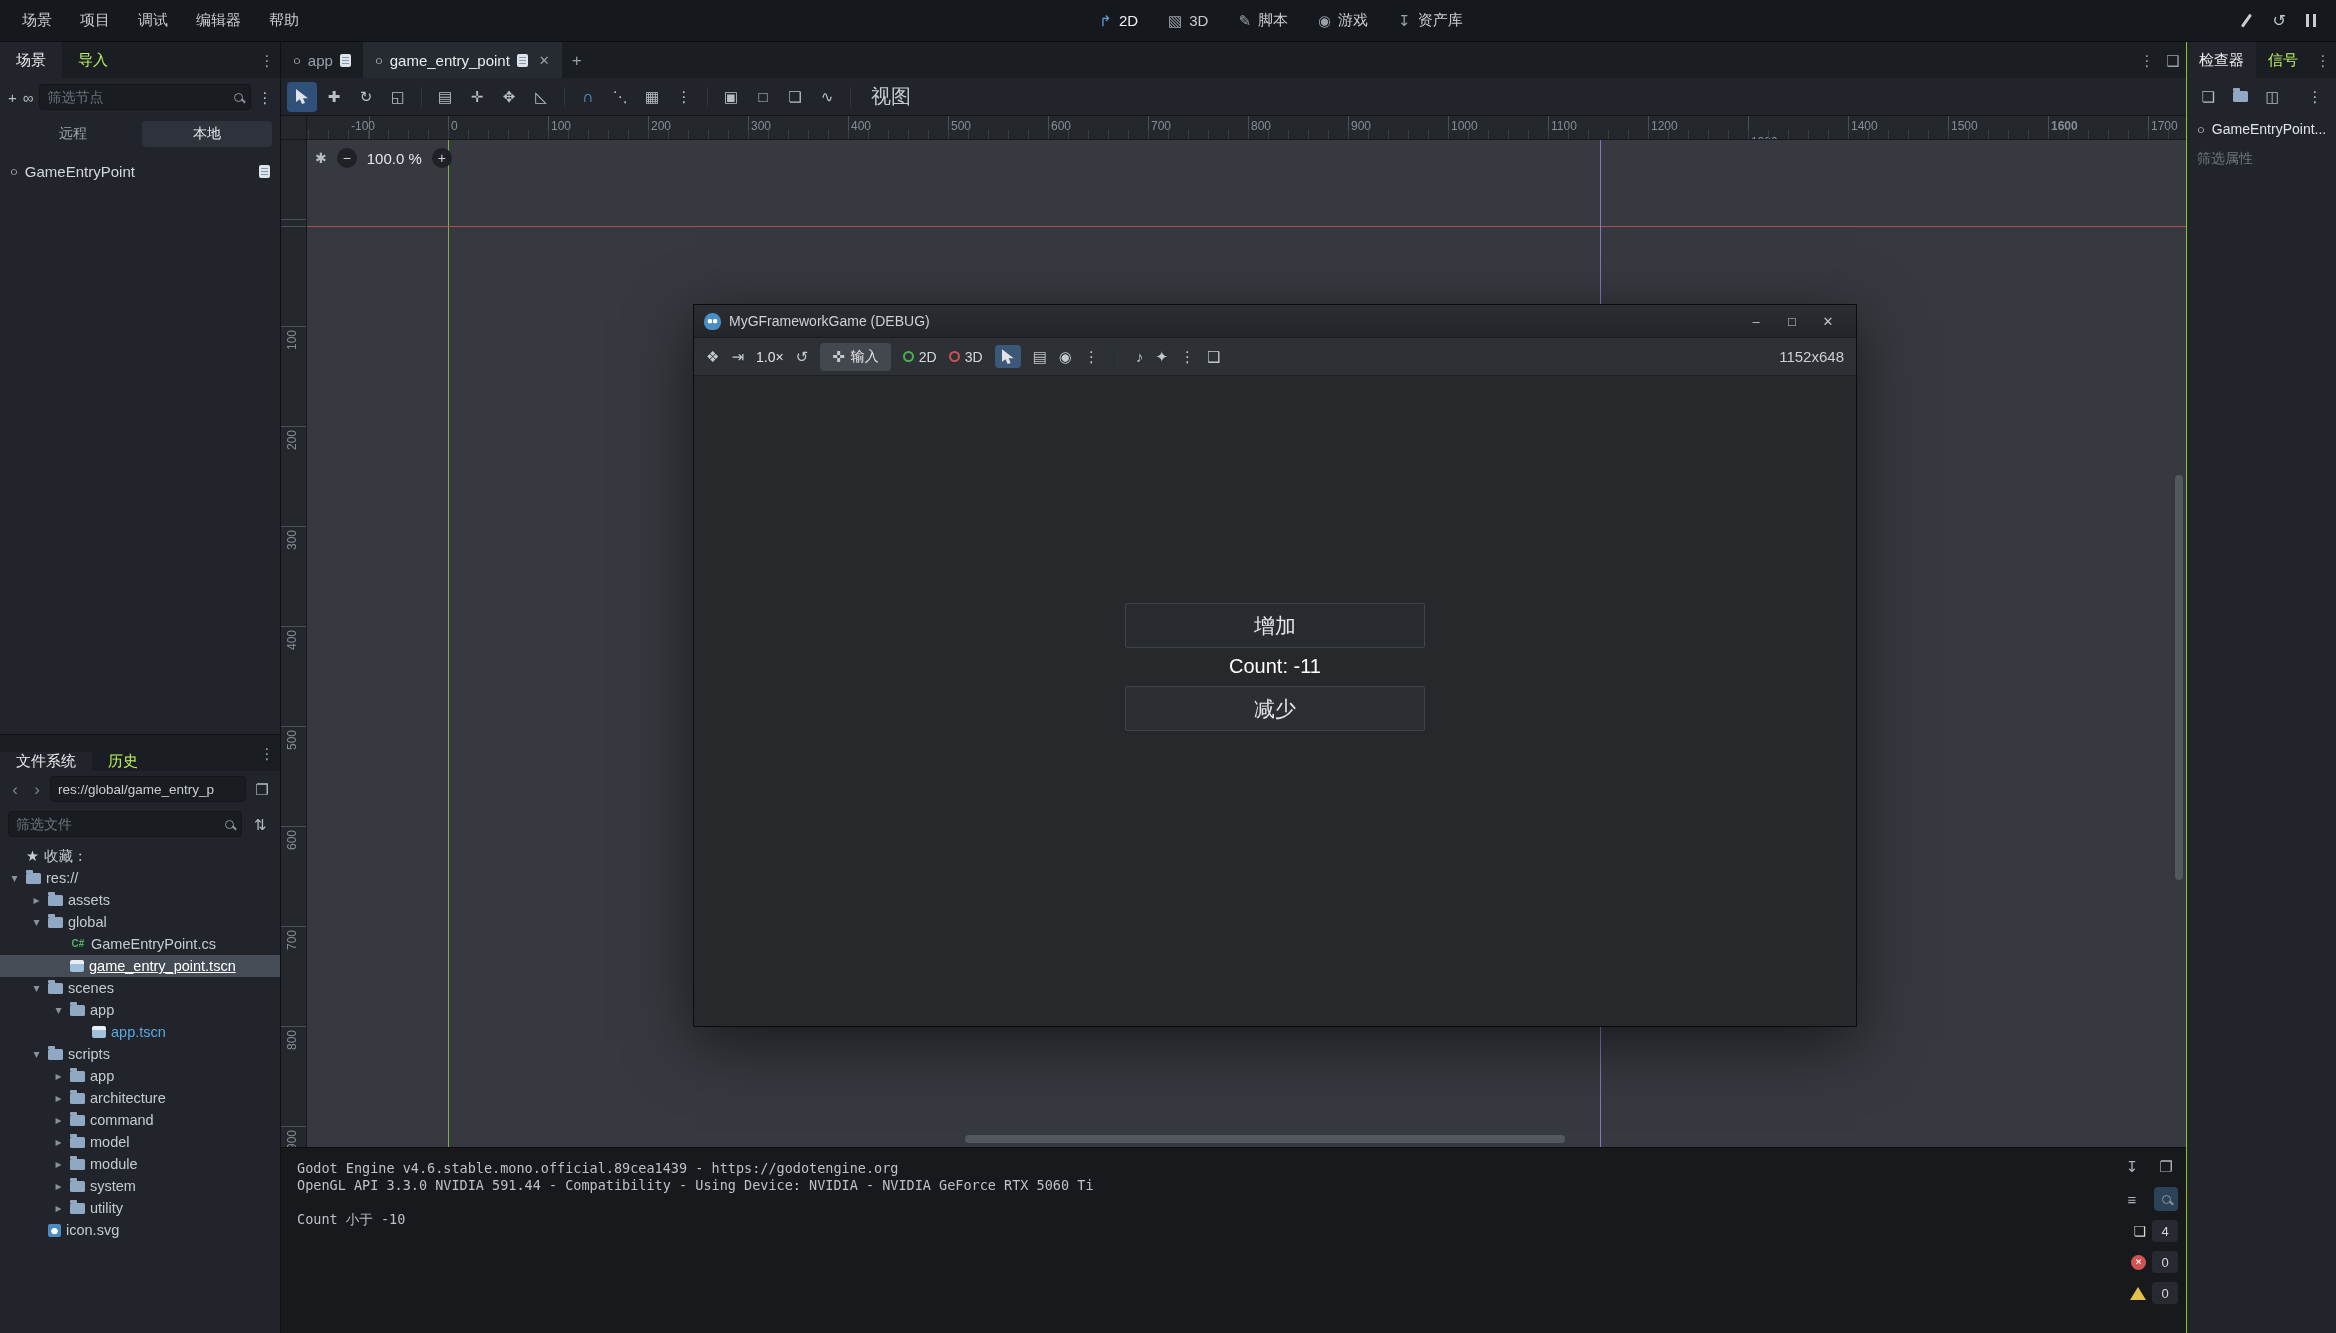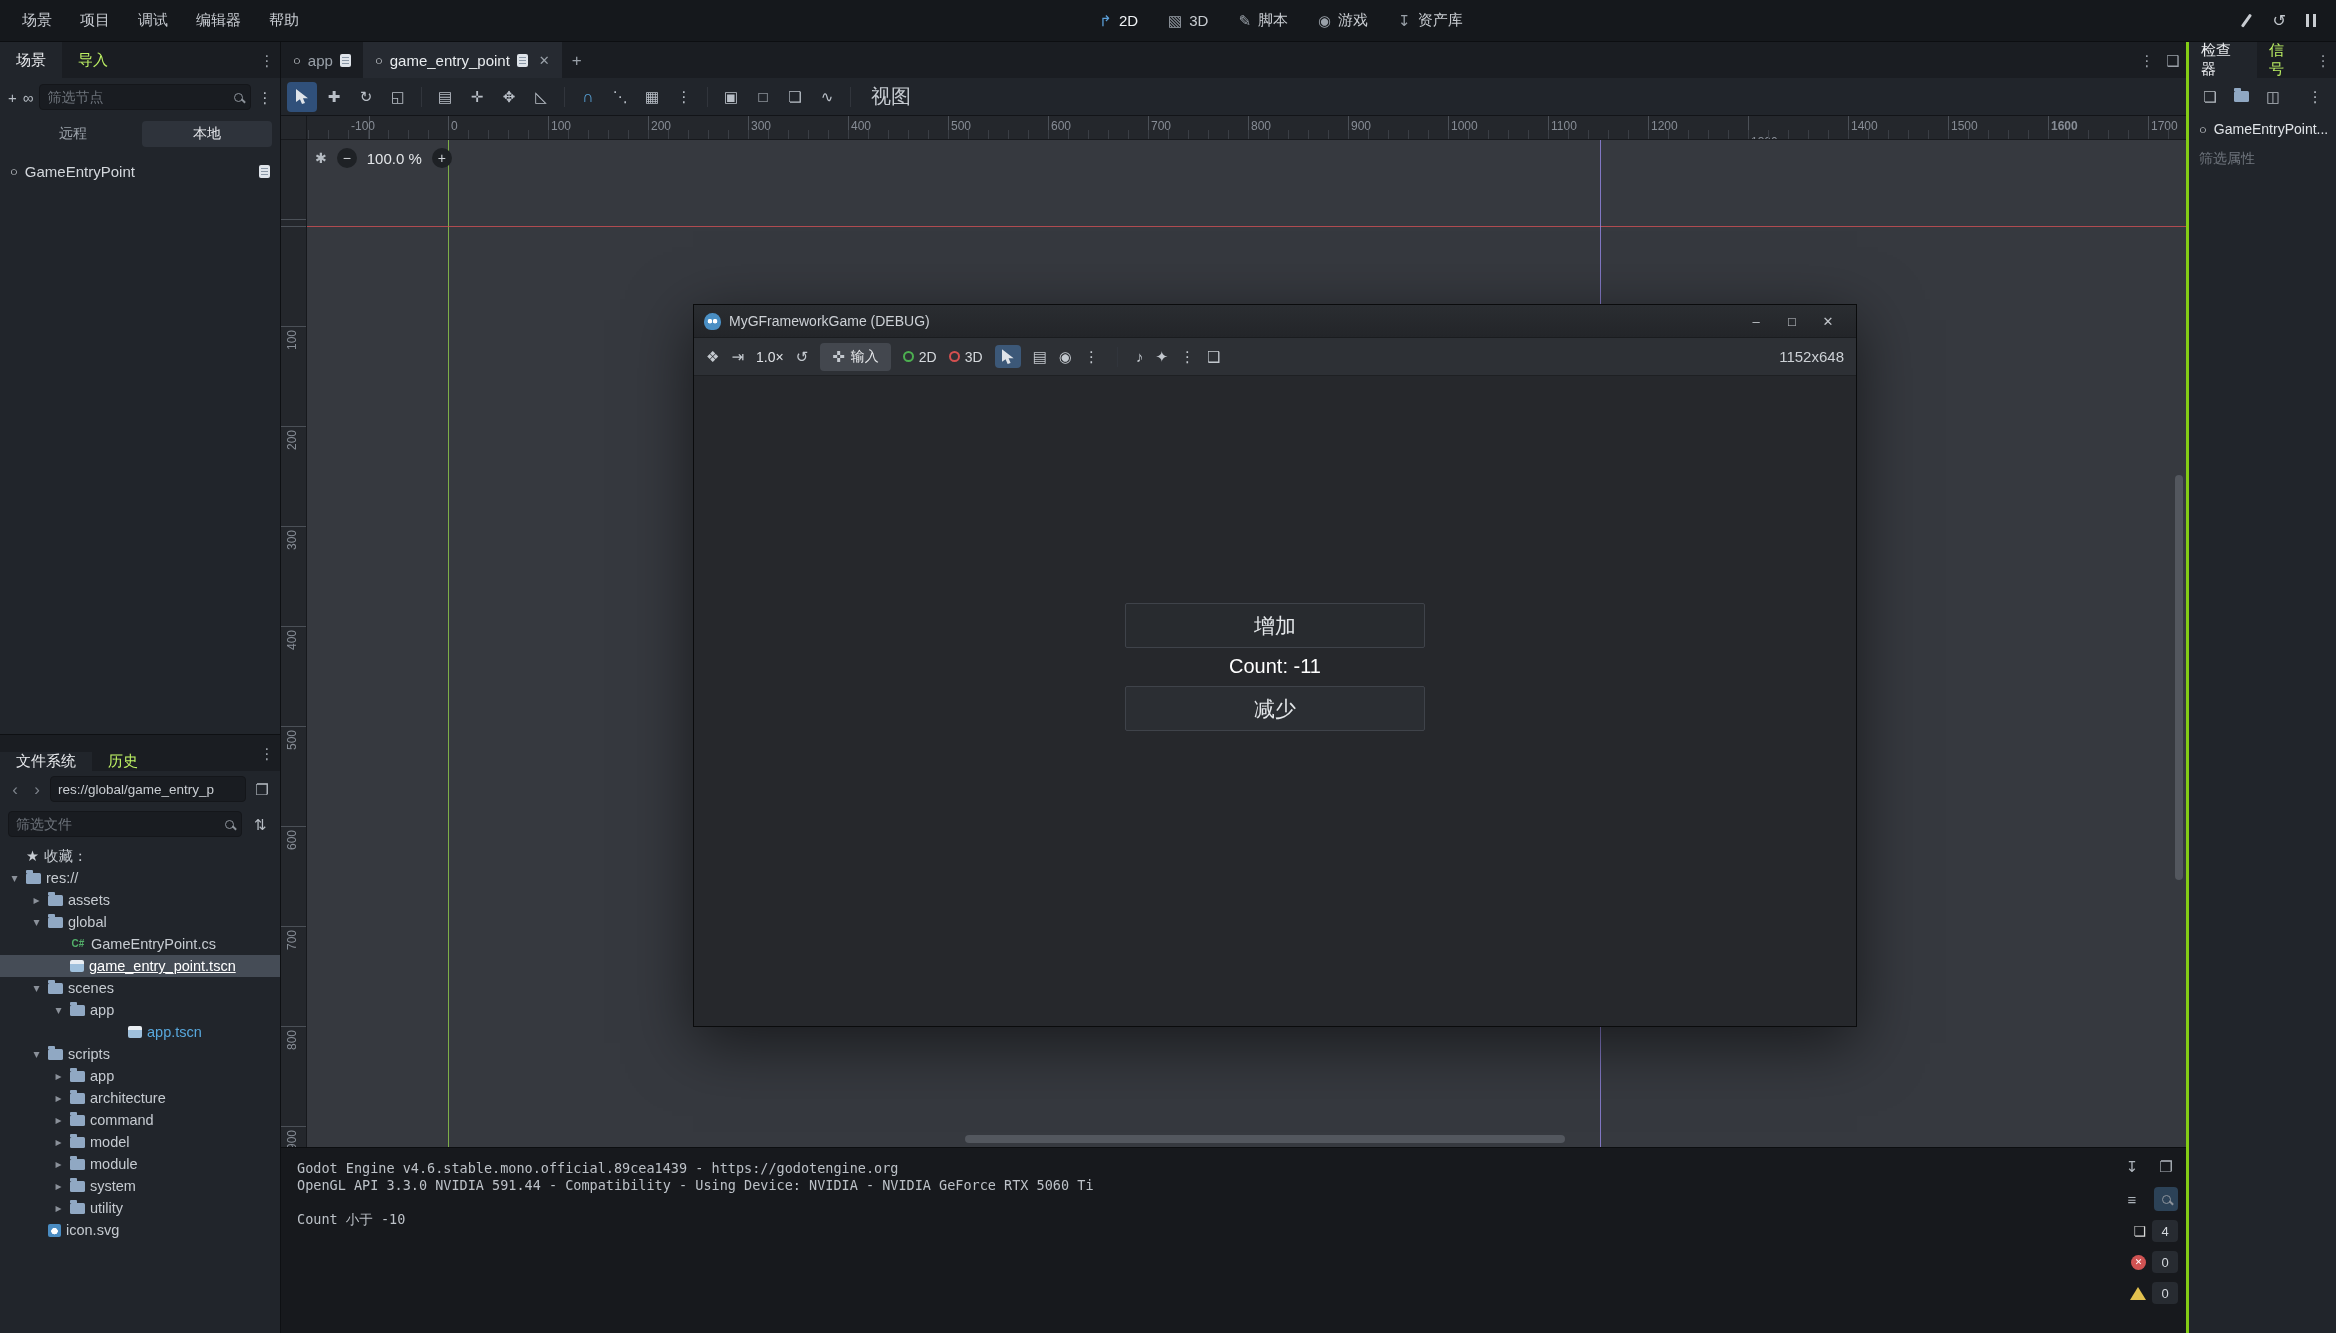--- a/index.html
+++ b/index.html
@@ -139,21 +139,21 @@
   .out-row{display:flex;gap:10px;align-items:center;}
   .out-ico{width:24px;height:24px;display:flex;align-items:center;justify-content:center;color:#aeb4bb;font-size:15px;border-radius:4px;}
   .out-ico.highlight{background:#2c4257;}
   .badge{display:flex;align-items:center;gap:6px;}
   .badge .num{min-width:26px;height:22px;background:#272b31;border-radius:4px;display:flex;align-items:center;justify-content:center;font-size:13px;color:#d5d9de;padding:0 7px;}
   .msg-ico{color:#d8d8d8;font-size:14px;}
   .err-ico{width:15px;height:15px;border-radius:50%;background:#d05353;color:#fff;font-size:9px;display:flex;align-items:center;justify-content:center;}
   .warn-ico{width:0;height:0;border-left:8px solid transparent;border-right:8px solid transparent;border-bottom:13px solid #e2c14f;display:inline-block;}
 
   
-  #right-dock{position:absolute;right:0;top:42px;width:150px;bottom:0;background:#21252b;border-left:3px solid #84cc16;display:flex;flex-direction:column;z-index:6;}
+  #right-dock{position:absolute;right:0;top:42px;width:150px;bottom:0;background:#21252b;border-left:1px solid #84cc16;display:flex;flex-direction:column;z-index:6;}
   #right-dock .dock-tab{padding:0 12px;}
   #insp-toolbar{height:36px;display:flex;align-items:center;gap:10px;padding:0 10px;flex-shrink:0;}
   #insp-object{height:30px;display:flex;align-items:center;gap:7px;padding:0 10px;font-size:14px;color:#e0e4e8;white-space:nowrap;overflow:hidden;flex-shrink:0;}
   #insp-filter{height:30px;display:flex;align-items:center;padding:0 10px;font-size:14px;color:#70767e;flex-shrink:0;}
 </style>
 </head>
 <body>
 
 <div id="topbar">
   <div id="menus">
@@ -288,21 +288,21 @@
         <div class="tree-row" style="padding-left: 30px;">
           <span class="arrow">▾</span>
           <span class="icon i-folder"></span>
           <span class="label">scenes</span>
         </div>
         <div class="tree-row" style="padding-left: 52px;">
           <span class="arrow">▾</span>
           <span class="icon i-folder"></span>
           <span class="label">app</span>
         </div>
-        <div class="tree-row open-scene" style="padding-left: 110px;">
+        <div class="tree-row open-scene" style="padding-left: 74px;">
           <span class="arrow"></span>
           <span class="icon i-scene"></span>
           <span class="label">app.tscn</span>
         </div>
         <div class="tree-row" style="padding-left: 30px;">
           <span class="arrow">▾</span>
           <span class="icon i-folder"></span>
           <span class="label">scripts</span>
         </div>
         <div class="tree-row" style="padding-left: 52px;">

